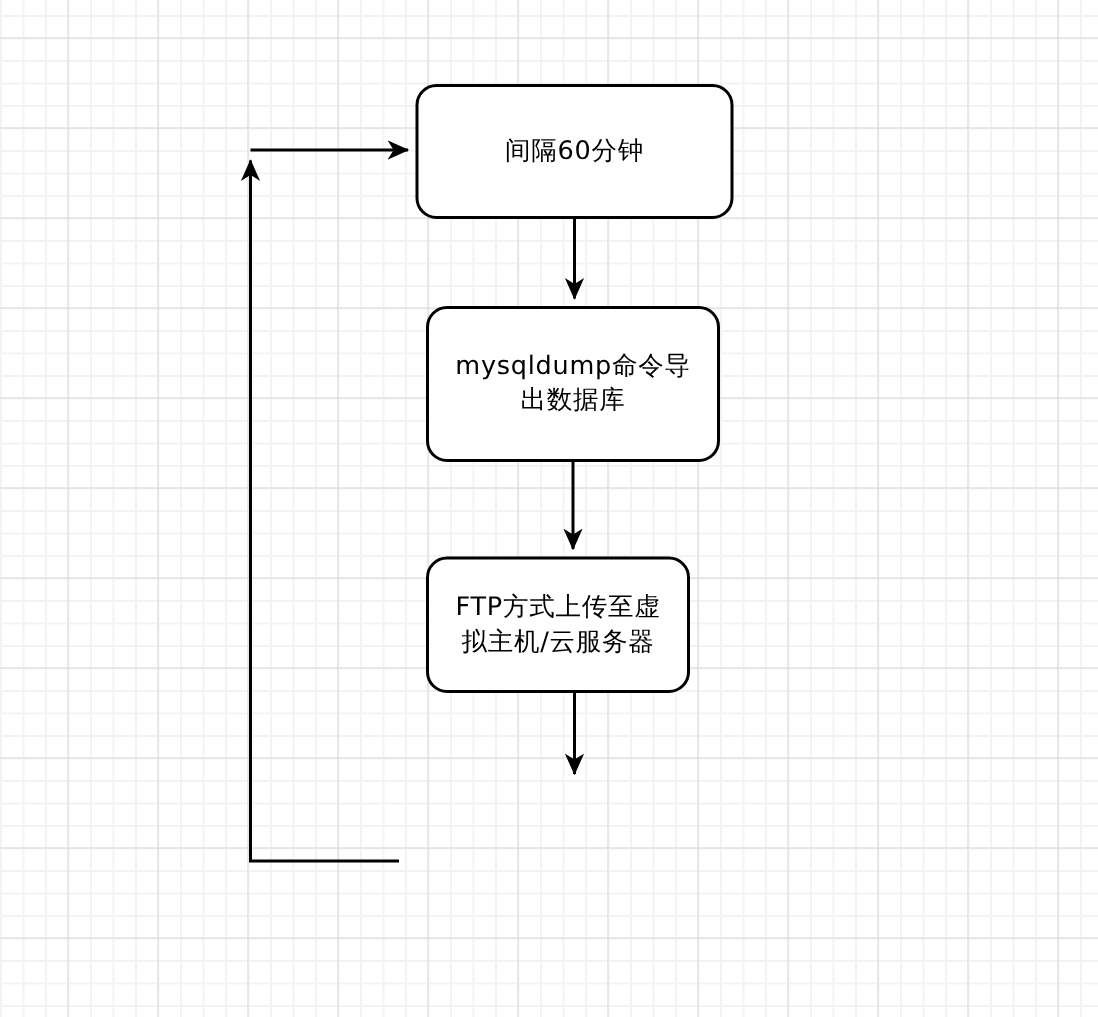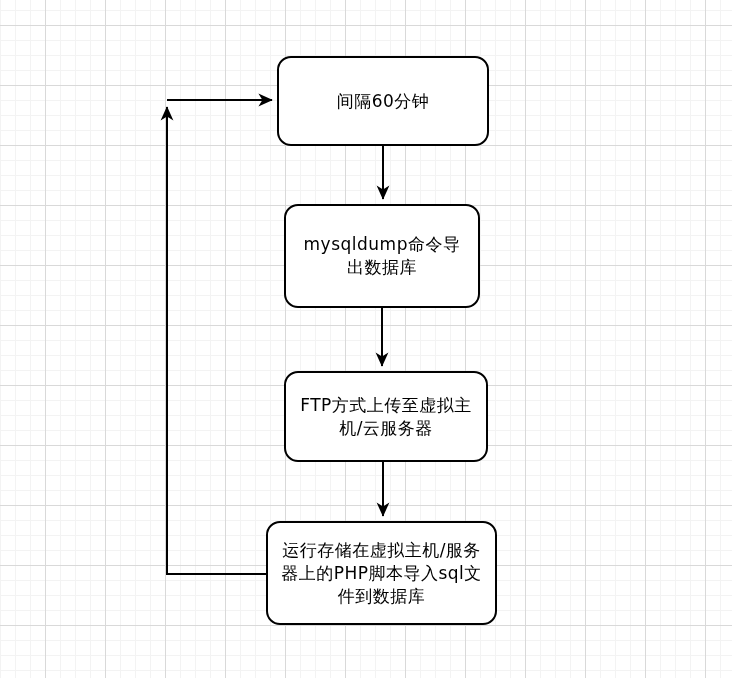--- a/index.html
+++ b/index.html
@@ -38,21 +38,21 @@
     justify-content: center;
     text-align: center;
     color: #000000;
     font-size: 17px;
     line-height: 23px;
     padding: 4px 9px;
     letter-spacing: 0.5px;
   }
   .node-1 { left: 277px; top:  56px; width: 212px; height:  90px; }
   .node-2 { left: 284px; top: 204px; width: 196px; height:  104px; }
-  .node-3 { left: 284px; top: 371px; width: 204px; height:  91px; align-items: center; }
+  .node-3 { left: 284px; top: 371px; width: 176px; height:  91px; align-items: center; }
   .node-4 { left: 266px; top: 521px; width: 231px; height: 104px; }
 </style>
 </head>
 <body>
 
 <div class="canvas">
 
   <svg class="connectors" viewBox="0 0 732 678" xmlns="http://www.w3.org/2000/svg">
     <defs>
       <marker id="arrow" viewBox="0 0 10 10" refX="8.5" refY="5" markerWidth="8" markerHeight="8" orient="auto-start-reverse">
@@ -76,17 +76,14 @@
   </div>
 
   <div class="node node-2">
     <span>mysqldump命令导出数据库</span>
   </div>
 
   <div class="node node-3">
     <span>FTP方式上传至虚拟主机/云服务器</span>
   </div>
 
-  <div class="node node-4">
-    <span>运行存储在虚拟主机/服务器上的PHP脚本导入sql文件到数据库</span>
-  </div>
 
 </div>
 
 </body></html>

